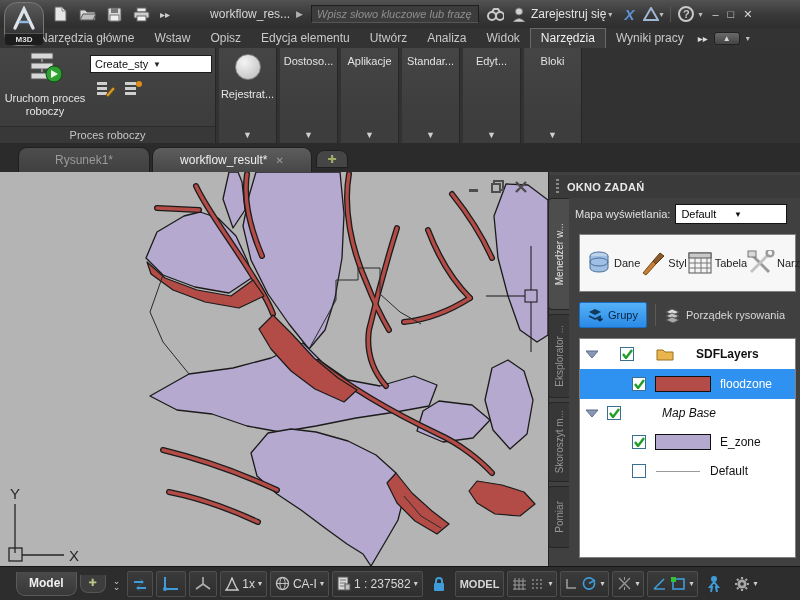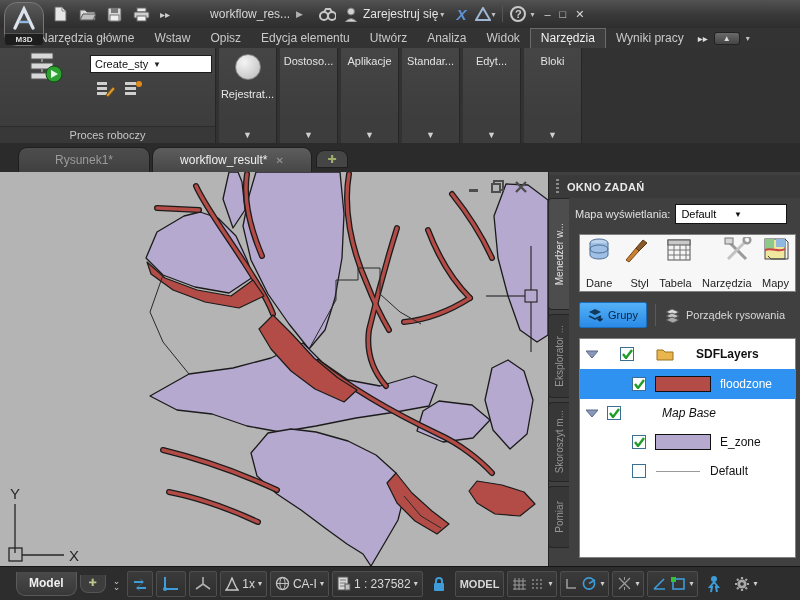--- a/index.html
+++ b/index.html
@@ -75,21 +75,21 @@
   #tp-grip { width:3px; height:15px; margin:0 8px 0 7px;
     background:repeating-linear-gradient(#8a8a8a 0 2px, transparent 2px 4px); }
   #tp-title { color:#e9e9e9; font-size:11px; font-weight:bold; letter-spacing:.3px; }
   .tp-row-map { position:absolute; left:26px; top:32px; width:272px; display:flex; align-items:center; }
   .tp-row-map .lbl { color:#e0e0e0; font-size:11px; margin-right:5px; }
   .tp-dd { width:112px; height:20px; background:#fff; border:1px solid #141414; display:flex; align-items:center; }
   .tp-dd span { flex:1; font-size:11px; color:#000; padding-left:5px; }
   .tp-dd .dd { color:#111; font-size:8px; padding-right:5px; }
   #tp-toolbar { position:absolute; left:30px; top:62px; width:217px; height:58px; background:#f7f7f7;
     border:1px solid #808080; display:flex; align-items:center; justify-content:space-between; padding:2px 6px; }
-  .tp-tool { display:flex; flex-direction:column; align-items:flex-end; gap:14px; }
+  .tp-tool { display:flex; flex-direction:row; align-items:center; gap:2px; }
   .tp-tool .lbl { font-size:11px; color:#222; }
   #tp-btnrow { position:absolute; left:30px; top:128px; width:217px; height:30px; display:flex; align-items:center; }
   #grupy-btn { height:26px; background:linear-gradient(#55b1f7,#2a8ae6); border:1px solid #1b6dbd; border-radius:2px;
     display:flex; align-items:center; gap:4px; padding:0 8px; color:#06233f; font-size:11px; }
   #tp-btn-sep { width:1px; height:22px; background:#2a2a2a; border-right:1px solid #5a5a5a; margin:0 8px; }
   #draworder-btn { display:flex; align-items:center; gap:5px; color:#d8d8d8; font-size:11px; }
   #tp-tree { position:absolute; left:30px; top:166px; width:217px; height:220px; background:#fff; border:1px solid #808080; }
   .trow { position:relative; width:100%; display:flex; align-items:center; font-size:12px; color:#111; }
   .trow.selected { background:#2f92f0; color:#fff; }
   .tri { width:12px; height:8px; }
@@ -152,20 +152,21 @@
         <svg width="17" height="15">
             <rect x="4" y="1" width="9" height="4" fill="#eee" stroke="#666"></rect>
             <rect x="1" y="5" width="15" height="6" rx="1" fill="#cfcfcf" stroke="#555"></rect>
             <rect x="4" y="9" width="9" height="5" fill="#f2f2f2" stroke="#666"></rect>
           </svg>
       </span>
       <span style="color:#cfcfcf;font-size:10px;">▸▸</span>
     </div>
     <span class="doc-title">workflow_res...</span>
     <span class="tiny-arrow">▶</span>
+    <input id="search-box" placeholder="Wpisz słowo kluczowe lub frazę" style="">
     <span class="tb-ic" style="margin-left:8px">
       <svg width="18" height="14">
           <circle cx="5" cy="9" r="4" fill="none" stroke="#c8c8c8" stroke-width="2"></circle>
           <circle cx="13" cy="9" r="4" fill="none" stroke="#c8c8c8" stroke-width="2"></circle>
           <path d="M5,5 l2,-3 h4 l2,3" fill="none" stroke="#c8c8c8" stroke-width="2"></path>
         </svg>
     </span>
     <span class="tb-ic" style="margin-left:6px">
       <svg width="14" height="15">
           <circle cx="7" cy="4.5" r="3.5" fill="#d2d2d2" stroke="#777"></circle>
@@ -223,20 +224,21 @@
     <div class="rpanel" style="left:0;width:216px;">
       <div class="bigbtn">
         <svg width="36" height="36">
           <rect x="4" y="3" width="22" height="6" fill="#d8d8d8" stroke="#555"></rect>
           <rect x="4" y="13" width="22" height="6" fill="#d8d8d8" stroke="#555"></rect>
           <rect x="4" y="23" width="22" height="6" fill="#d8d8d8" stroke="#555"></rect>
           <path d="M15,9 v3 M15,19 v3" stroke="#8a8a8a" stroke-width="2"></path>
           <circle cx="27" cy="24" r="8" fill="#2fa132" stroke="#0d4d10"></circle>
           <path d="M24,20 l7,4 -7,4 z" fill="#eafbe9"></path>
         </svg>
+        <div class="lbl">Uruchom proces roboczy</div>
       </div>
       <div class="wf-dd">
         <span>Create_style_layers</span>
         <span class="dd">▼</span>
       </div>
       <span class="small-ic" style="left:96px;">
         <svg width="20" height="18">
             <rect x="1" y="2" width="10" height="3" fill="#cfcfcf"></rect>
             <rect x="1" y="7" width="10" height="3" fill="#cfcfcf"></rect>
             <rect x="1" y="12" width="10" height="3" fill="#cfcfcf"></rect>

